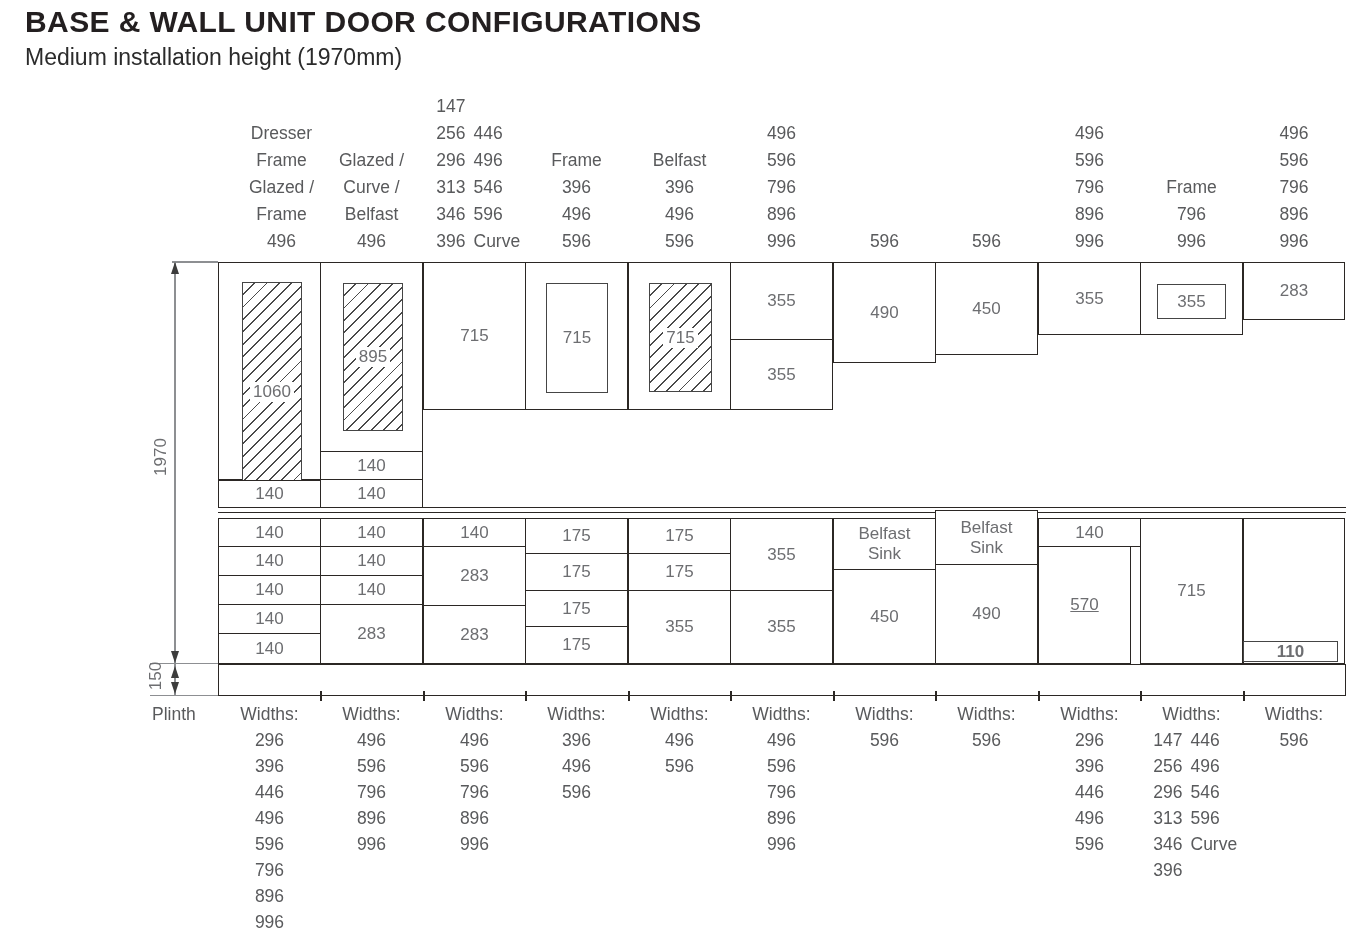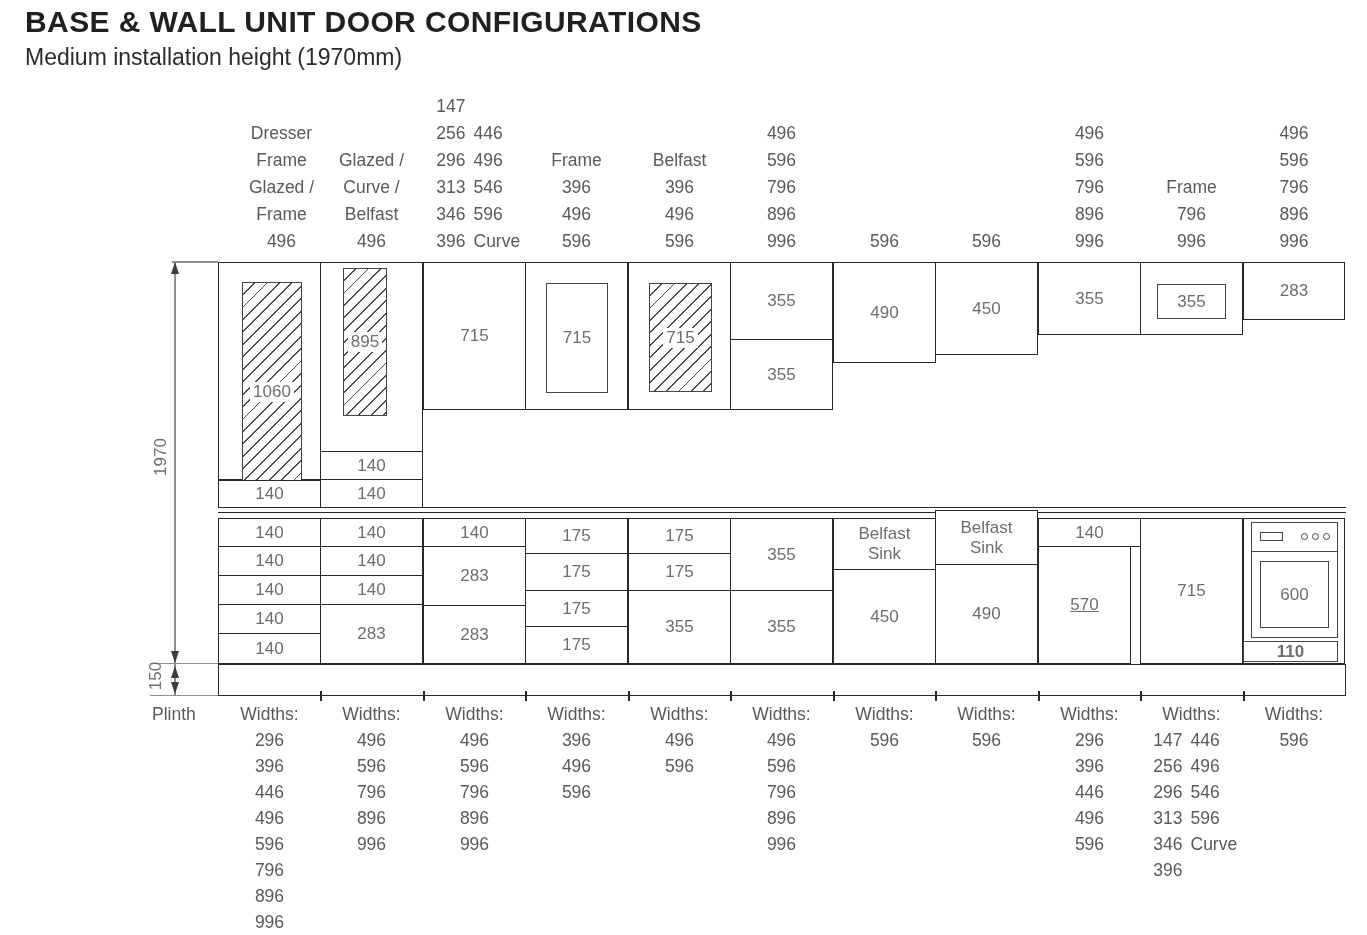--- a/index.html
+++ b/index.html
@@ -132,21 +132,21 @@
 
   <div class="box" style="left:218px;top:262px;width:103px;height:218px;"></div>
   <div class="hatch" style="left:242px;top:282px;width:60px;height:219px;justify-content:center;">
     <span class="hl">1060</span>
   </div>
   <div class="box" style="left:218px;top:480px;width:103px;height:28px;">
       <span>140</span>
     </div>
 
   <div class="box" style="left:320px;top:262px;width:103px;height:190px;"></div>
-  <div class="hatch" style="left:343px;top:268px;width:44px;height:148px;">
+  <div class="hatch" style="left:343px;top:283px;width:60px;height:148px;">
     <span class="hl">895</span>
   </div>
   <div class="box nt" style="left:320px;top:452px;width:103px;height:28px;">
       <span>140</span>
     </div>
   <div class="box nt" style="left:320px;top:480px;width:103px;height:28px;">
       <span>140</span>
     </div>
 
   <div class="box" style="left:423px;top:262px;width:103px;height:148px;">
@@ -277,35 +277,20 @@
     </div>
   <div class="box nt" style="left:1038px;top:547px;width:93px;height:117px;text-decoration:underline;">
       <span>570</span>
     </div>
 
   <div class="box" style="left:1140px;top:518px;width:103px;height:146px;">
       <span>715</span>
     </div>
 
   <div class="box" style="left:1243px;top:518px;width:102px;height:146px;"></div>
-  <div class="inner-frame" style="left:1251px;top:522px;width:87px;height:116px;flex-direction:column;align-items:stretch;justify-content:flex-start;">
-    <div style="height:28px;border-bottom:1.4px solid #454545;position:relative;">
-      <div style="position:absolute;left:8px;top:9px;width:23px;height:9px;border:1.2px solid #454545;box-sizing:border-box;"></div>
-      <div style="position:absolute;right:7px;top:10px;display:flex;gap:4px;">
-        <div class="knob"></div>
-          <div class="knob"></div>
-          <div class="knob"></div>
-      </div>
-    </div>
-    <div style="flex:1;display:flex;align-items:center;justify-content:center;">
-      <div style="width:69px;height:67px;border:1.4px solid #454545;box-sizing:border-box;display:flex;align-items:center;justify-content:center;">
-        <span>600</span>
-      </div>
-    </div>
-  </div>
   <div class="box thin" style="left:1243px;top:641px;width:95px;height:21px;">
       <span>110</span>
     </div>
 
   <div class="box" style="left:218px;top:664px;width:1128px;height:32px;"></div>
   <div class="tick" style="left:320px;"></div>
   <div class="tick" style="left:423px;"></div>
   <div class="tick" style="left:525px;"></div>
   <div class="tick" style="left:628px;"></div>
   <div class="tick" style="left:730px;"></div>

